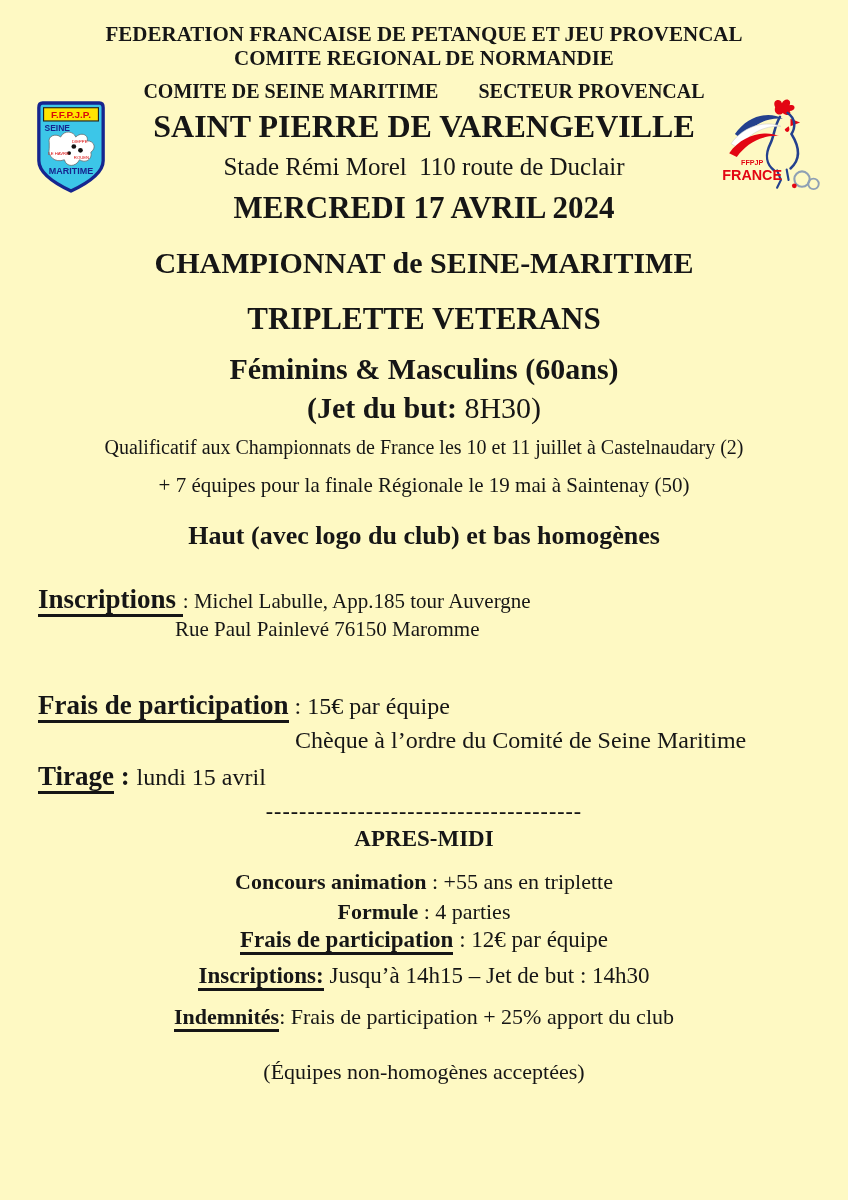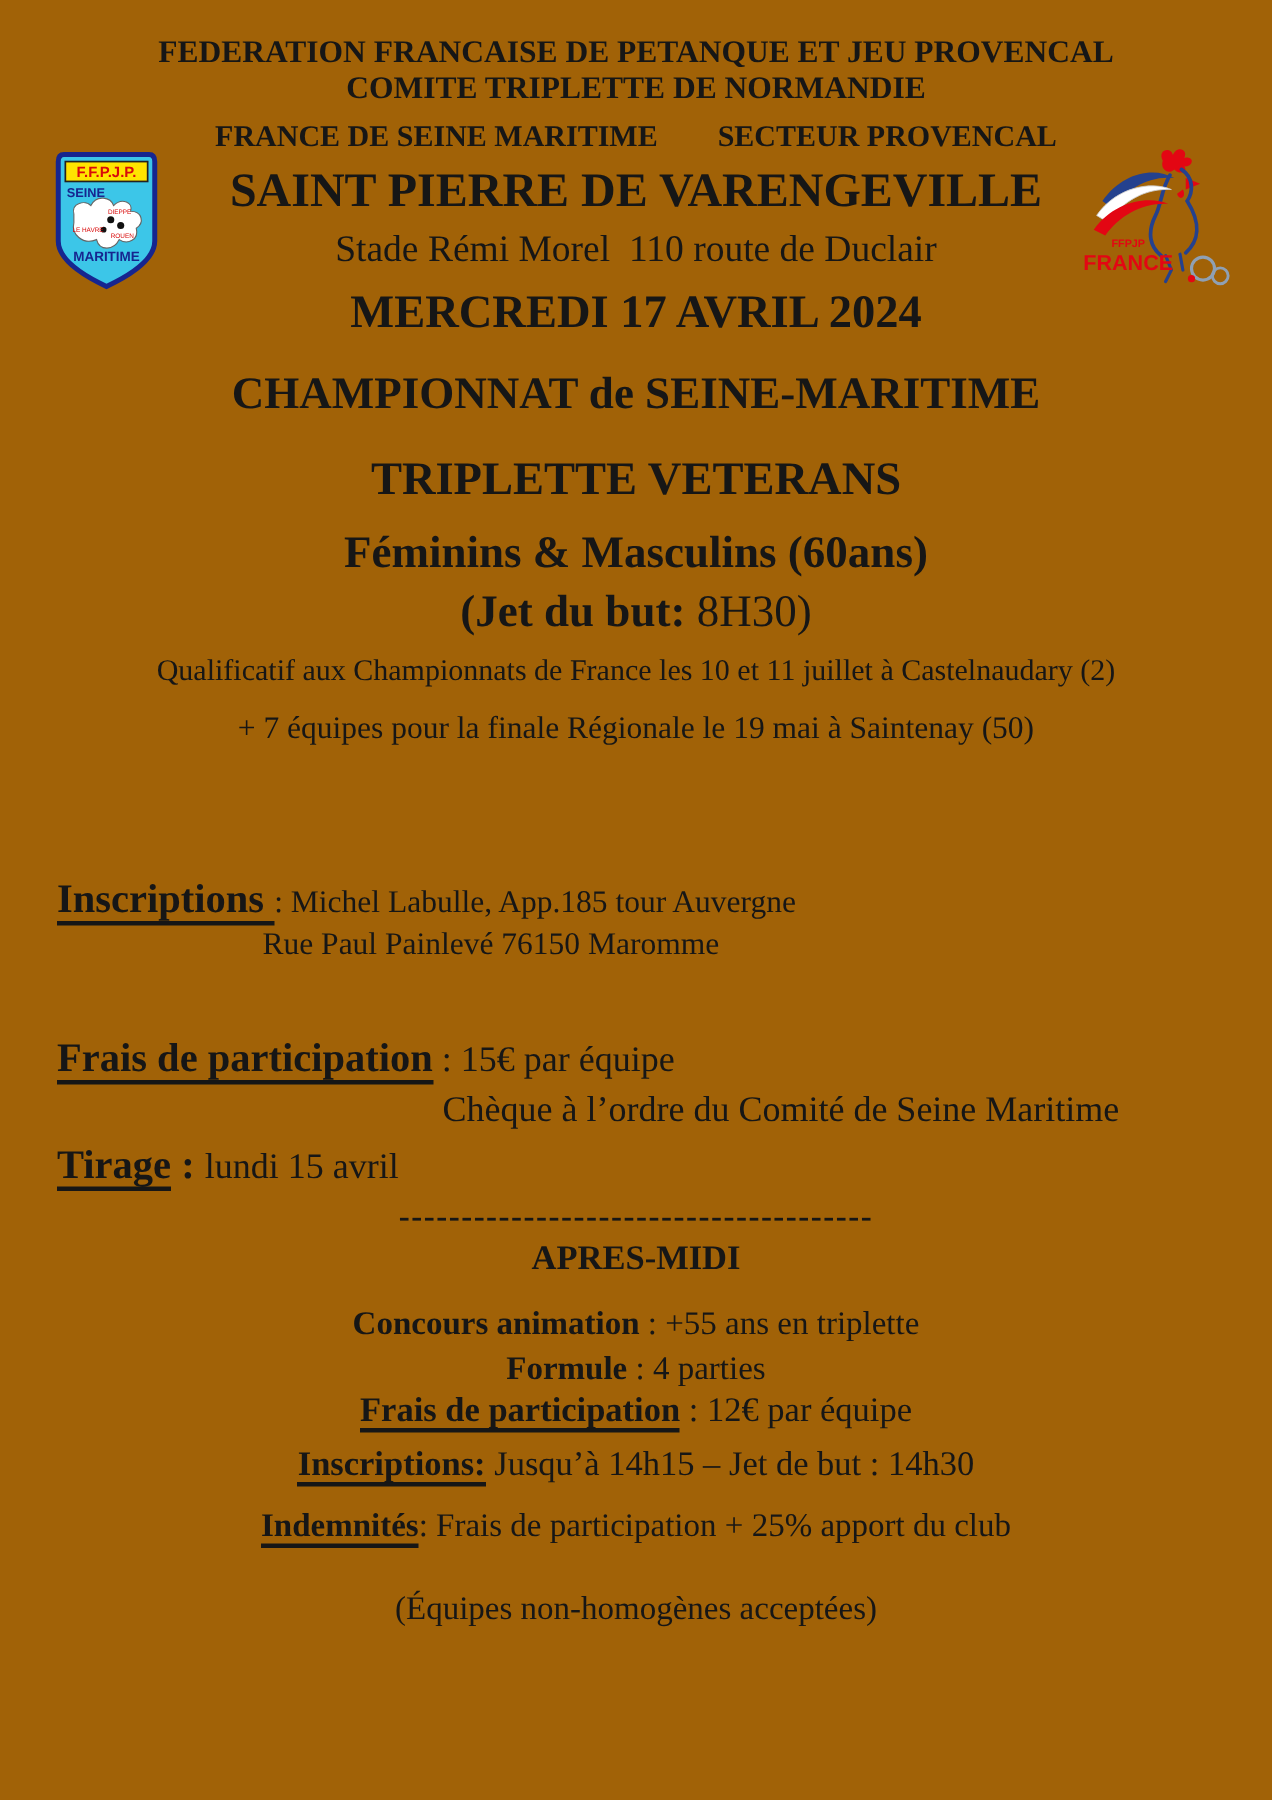--- a/index.html
+++ b/index.html
@@ -1,21 +1,21 @@
 <!DOCTYPE html>
 <html><head>
 <meta charset="utf-8">
 <style>
   * { margin:0; padding:0; box-sizing:border-box; }
   html,body { background:#888; }
   .page {
     position:relative;
     width:848px; height:1200px;
     margin:0 auto;
-    background:#a16207;
+    background:#fef9c3;
     color:#161616;
     font-family:"Liberation Serif","DejaVu Serif",serif;
     overflow:hidden;
   }
   .line {
     position:absolute; left:0; width:100%;
     text-align:center; line-height:1.15; white-space:nowrap;
   }
   .lline {
     position:absolute; text-align:center; line-height:1.15; white-space:nowrap;
@@ -24,24 +24,24 @@
   .u { border-bottom:3px solid #161616; }
   .logo { position:absolute; }
   svg text { font-family:"Liberation Sans","DejaVu Sans",sans-serif; }
 </style>
 </head>
 <body>
 
 <div class="page">
 
   <div class="line b" style="top:22px;font-size:21px">FEDERATION FRANCAISE DE PETANQUE ET JEU PROVENCAL</div>
-  <div class="line b" style="top:46px;font-size:21px">COMITE TRIPLETTE DE NORMANDIE</div>
+  <div class="line b" style="top:46px;font-size:21px">COMITE REGIONAL DE NORMANDIE</div>
 
   <div class="line b" style="top:80px;font-size:20px">
-    <span>FRANCE DE SEINE MARITIME</span><span style="display:inline-block;width:40px"></span><span>SECTEUR PROVENCAL</span>
+    <span>COMITE DE SEINE MARITIME</span><span style="display:inline-block;width:40px"></span><span>SECTEUR PROVENCAL</span>
   </div>
 
   <div class="line b" style="top:108px;font-size:32px">SAINT PIERRE DE VARENGEVILLE</div>
   <div class="line" style="top:153px;font-size:25px">Stade Rémi Morel&nbsp; 110 route de Duclair</div>
   <div class="line b" style="top:190px;font-size:31px">MERCREDI 17 AVRIL 2024</div>
 
   <svg class="logo" style="left:36px;top:99px" width="70" height="95" viewBox="0 0 74 100">
     <path d="M7 4 H67 Q71 4 71 9 V65 Q71 81 37 97 Q3 81 3 65 V9 Q3 4 7 4 Z" stroke-width="3.5" stroke="#16258f" fill="#3cc6e8"></path>
     <rect x="8" y="9" width="58" height="14" stroke="#222" stroke-width="1.2" fill="#ffe400"></rect>
     <text x="37" y="20" font-size="10.5" font-weight="bold" text-anchor="middle" fill="#d90a0a">F.F.P.J.P.</text>
@@ -76,20 +76,21 @@
   <div class="line b" style="top:301px;font-size:31px">TRIPLETTE VETERANS</div>
   <div class="line b" style="top:246px;font-size:30px">CHAMPIONNAT de SEINE-MARITIME</div>
   <div class="line b" style="top:352px;font-size:30px">Féminins &amp; Masculins (60ans)</div>
 
   <div class="line" style="top:391px;font-size:30px">
     <span class="b">(Jet du but:</span><span> 8H30)</span>
   </div>
 
   <div class="line" style="top:436px;font-size:20px">Qualificatif aux Championnats de France les 10 et 11 juillet à Castelnaudary (2)</div>
   <div class="line" style="top:473px;font-size:21px">+ 7 équipes pour la finale Régionale le 19 mai à Saintenay (50)</div>
+  <div class="line b" style="top:521px;font-size:26px">Haut (avec logo du club) et bas homogènes</div>
 
   <div class="lline" style="left:38px;top:584px;font-size:21px">
     <span class="b u" style="font-size:27px">Inscriptions </span><span>: Michel Labulle, App.185 tour Auvergne</span>
   </div>
   <div class="lline" style="left:175px;top:617px;font-size:21px">Rue Paul Painlevé 76150 Maromme</div>
 
 
   <div class="lline" style="left:38px;top:690px;font-size:24px">
     <span class="b u" style="font-size:27px">Frais de participation</span><span> : 15€ par équipe</span>
   </div>

